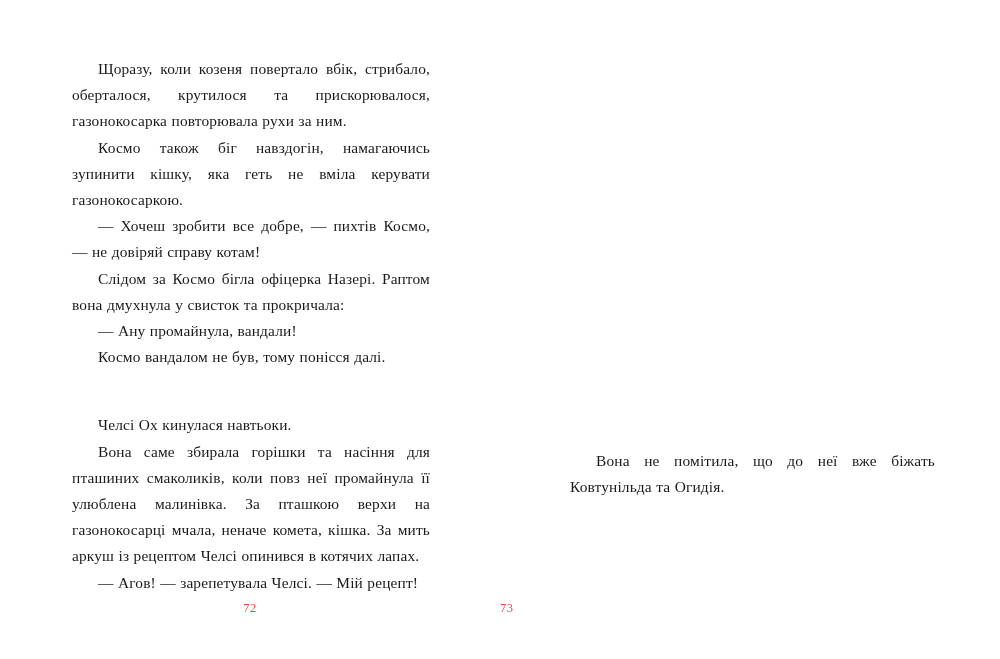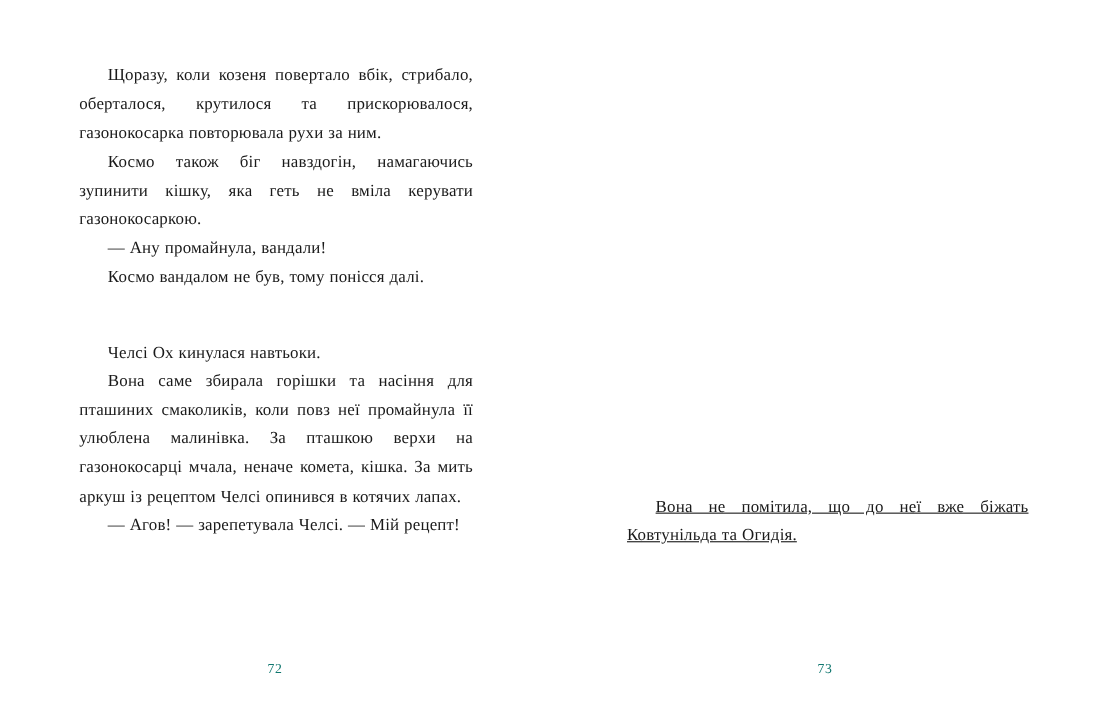--- a/index.html
+++ b/index.html
@@ -41,53 +41,54 @@
     left: 500px;
     top: 0;
     width: 500px;
     height: 659px;
   }
   .text-col-right {
     position: absolute;
     left: 70px;   
     top: 448px;
     width: 365px;
-    text-decoration: underline;
   }
 
   p.para {
     margin: 0;
     font-size: 15.4px;
     line-height: 26.2px;
     text-align: justify;
     text-indent: 26px;
     letter-spacing: 0.15px;
     word-spacing: 0.4px;
     -webkit-font-smoothing: antialiased;
   }
   p.para.gap-before { margin-top: 42px; }
 
   .folio {
     position: absolute;
     font-size: 12.5px;
-    color: #0f766e;
+    color: #ef4444;
     letter-spacing: 0.5px;
   }
   .folio-left  { left: 0; top: 601px; width: 500px; text-align: center; }
-  .folio-right { left: 0; top: 601px; width: 500px; text-align: center; }
+  .folio-right { left: 0; top: 601px; width: 500px; }
 </style>
 </head>
 <body>
 
 <div class="spread">
 
   <div class="page-left">
     <div class="text-col-left">
       <p class="para">Щоразу, коли козеня повертало вбік, стрибало, оберталося, крутилося та прискорювалося, газонокосарка повторювала рухи за ним.</p>
       <p class="para">Космо також біг навздогін, намагаючись зупинити кішку, яка геть не вміла керувати газонокосаркою.</p>
+      <p class="para">— Хочеш зробити все добре, — пихтів Космо, — не довіряй справу котам!</p>
+      <p class="para">Слідом за Космо бігла офіцерка Назері. Раптом вона дмухнула у свисток та прокричала:</p>
       <p class="para">— Ану промайнула, вандали!</p>
       <p class="para">Космо вандалом не був, тому понісся далі.</p>
       <p class="para gap-before">Челсі Ох кинулася навтьоки.</p>
       <p class="para">Вона саме збирала горішки та насіння для пташиних смаколиків, коли повз неї промайнула її улюблена малинівка. За пташкою верхи на газонокосарці мчала, неначе комета, кішка. За мить аркуш із рецептом Челсі опинився в котячих лапах.</p>
       <p class="para">— Агов! — зарепетувала Челсі. — Мій рецепт!</p>
     </div>
     <div class="folio folio-left">72</div>
   </div>
 
   <div class="page-right">

